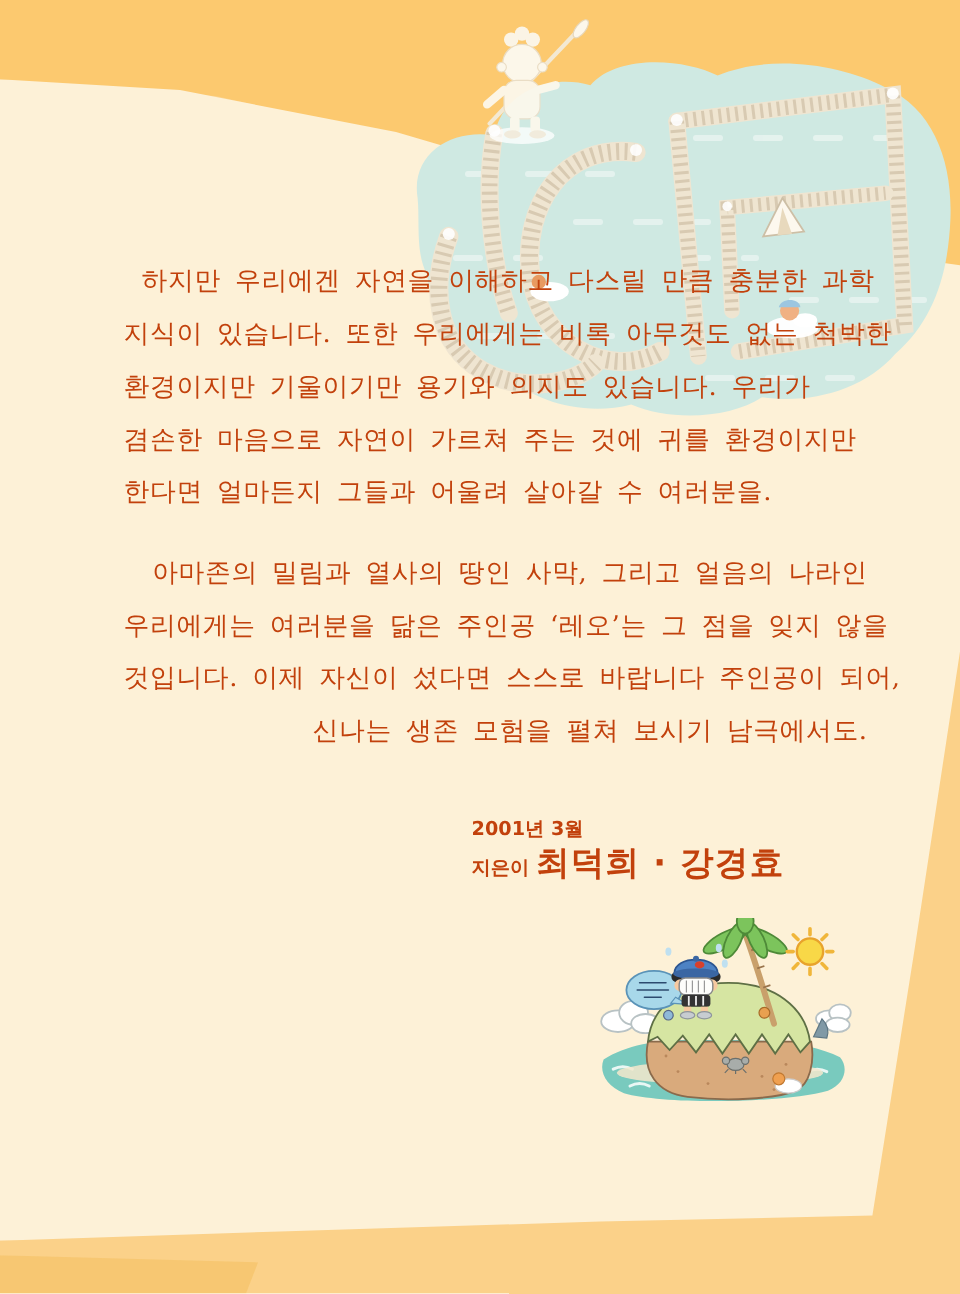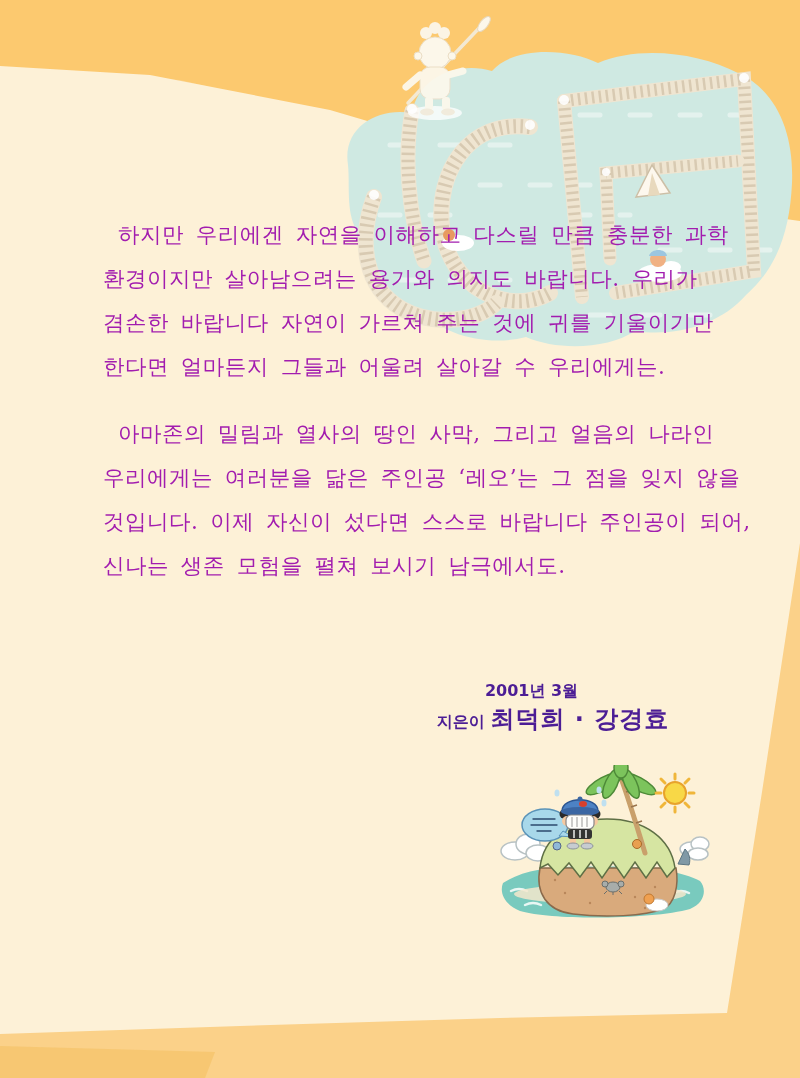--- a/index.html
+++ b/index.html
@@ -20,33 +20,33 @@
   }
   .paper{
     position:absolute;left:0;top:0;width:800px;height:1078px;
     background:#fdf1d7;
     clip-path:polygon(0 66px,150px 75px,330px 110px,520px 166px,700px 207px,800px 221px,800px 543px,762px 792px,727px 1013px,500px 1018px,240px 1026px,0 1034px);
   }
   .top-illo{position:absolute;left:330px;top:15px;width:470px;height:340px;}
   .island-illo{position:absolute;left:495px;top:765px;width:215px;height:160px;}
   .body-text{
     position:absolute;left:103px;top:213px;width:620px;
-    color:#a21caf;font-size:21.5px;letter-spacing:.5px;word-spacing:4.5px;
+    color:#c2410c;font-size:21.5px;letter-spacing:.5px;word-spacing:4.5px;
   }
   .para{margin:0;}
-  .para + .para{margin-top:23px;}
+  .para + .para{margin-top:23px;text-align:right;}
   .line{height:44px;line-height:44px;white-space:nowrap;}
   .line.indent{text-indent:15px;}
   .colophon{
-    position:absolute;top:678px;right:87px;width:320px;text-align:center;
-    color:#4c1d95;font-family:"DejaVu Sans","Liberation Sans",sans-serif;
+    position:absolute;top:678px;right:87px;width:320px;text-align:left;
+    color:#c2410c;font-family:"DejaVu Sans","Liberation Sans",sans-serif;
   }
   .colophon .date{font-size:16px;font-weight:bold;padding-right:43px;height:26px;line-height:26px;}
   .colophon .author{font-size:16px;font-weight:bold;height:30px;line-height:30px;}
-  .colophon .author .names{font-size:24px;letter-spacing:1px;}
+  .colophon .author .names{font-size:28px;letter-spacing:1px;}
   .fence{fill:none;stroke:#efe5d1;stroke-linecap:round;}
   .slats{fill:none;stroke:#d8cab2;stroke-linecap:butt;stroke-dasharray:2.5 4.5;}
 </style>
 </head>
 <body>
 
 <div class="page">
 
   <div class="bg-top"></div>
   <div class="patch-bl"></div>
@@ -122,23 +122,24 @@
       <rect x="95" y="82" width="8" height="13" rx="3" fill="#fcf8ec"></rect>
       <rect x="112" y="82" width="8" height="13" rx="3" fill="#fcf8ec"></rect>
       <ellipse cx="97" cy="97" rx="7" ry="3.5" fill="#f3ecdc"></ellipse>
       <ellipse cx="118" cy="97" rx="7" ry="3.5" fill="#f3ecdc"></ellipse>
     </g>
   </svg>
 
   <div class="body-text">
     <div class="para">
       <div class="line indent">하지만 우리에겐 자연을 이해하고 다스릴 만큼 충분한 과학</div>
-      <div class="line">환경이지만 살아남으려는 용기와 의지도 바랍니다. 우리가</div>
-      <div class="line">겸손한 바랍니다 자연이 가르쳐 주는 것에 귀를 기울이기만</div>
-      <div class="line">한다면 얼마든지 그들과 어울려 살아갈 수 우리에게는.</div>
+      <div class="line">지식이 있습니다. 또한 우리에게는 비록 아무것도 없는 척박한</div>
+      <div class="line">환경이지만 기울이기만 용기와 의지도 있습니다. 우리가</div>
+      <div class="line">겸손한 마음으로 자연이 가르쳐 주는 것에 귀를 환경이지만</div>
+      <div class="line">한다면 얼마든지 그들과 어울려 살아갈 수 여러분을.</div>
     </div>
     <div class="para">
       <div class="line indent">아마존의 밀림과 열사의 땅인 사막, 그리고 얼음의 나라인</div>
       <div class="line">우리에게는 여러분을 닮은 주인공 ‘레오’는 그 점을 잊지 않을</div>
       <div class="line">것입니다. 이제 자신이 섰다면 스스로 바랍니다 주인공이 되어,</div>
       <div class="line">신나는 생존 모험을 펼쳐 보시기 남극에서도.</div>
     </div>
   </div>
 
   <div class="colophon">

